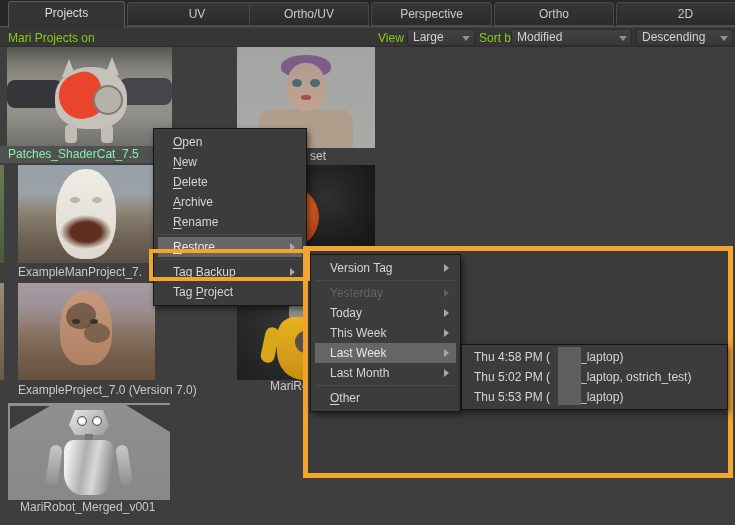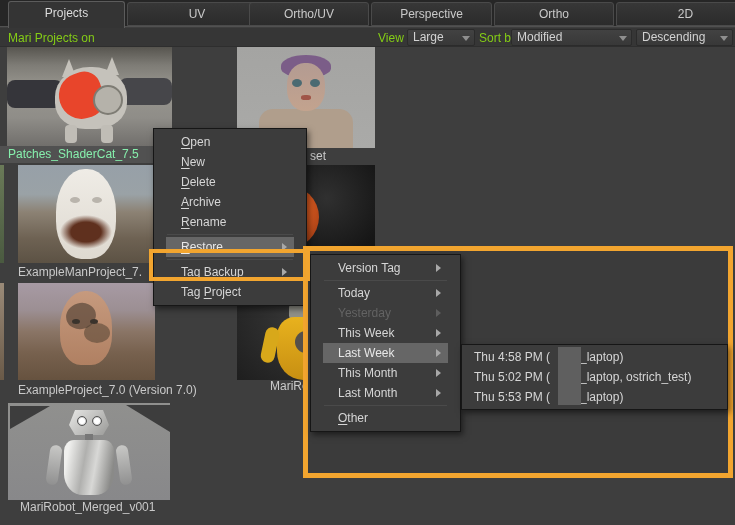--- a/index.html
+++ b/index.html
@@ -27,21 +27,21 @@
                 border-left:4px solid transparent; border-right:4px solid transparent;
                 border-top:5px solid #8f8f8f; }
 
   
   .thumb { position:absolute; overflow:hidden; }
   .lbl { position:absolute; color:#c9c9c9; white-space:nowrap; overflow:hidden; }
   .sel-strip { position:absolute; left:0; top:146px; width:172px; height:17px; background:#515151; }
 
   
   .menu { position:absolute; background:#3c3c3c; border:1px solid #161616;
-          box-shadow:2px 3px 6px rgba(0,0,0,.5); padding:3px 12px; color:#d6d6d6; }
+          box-shadow:2px 3px 6px rgba(0,0,0,.5); padding:3px 4px; color:#d6d6d6; }
   .mi { position:relative; height:20px; line-height:20px; padding-left:15px; white-space:nowrap; }
   .mi.hl { background:#666666; color:#e8e8e8; }
   .mi.dis { color:#636363; }
   .sep { height:1px; background:#2a2a2a; border-bottom:1px solid #4a4a4a; margin:2px 1px; }
   .u { text-decoration:underline; text-underline-offset:2px; }
   .arr { position:absolute; right:7px; top:6px; width:0; height:0;
          border-top:4px solid transparent; border-bottom:4px solid transparent;
          border-left:5px solid #a8a8a8; }
   .mi.dis .arr { border-left-color:#5e5e5e; }
 
@@ -171,25 +171,24 @@
     <div class="sep"></div>
     <div class="mi"><span></span><span class="u">T</span><span>ag Backup</span><span class="arr"></span></div>
     <div class="mi"><span>Tag </span><span class="u">P</span><span>roject</span></div>
   </div>
 
   <div class="annot annot-big"></div>
 
   <div class="menu sub-menu">
     <div class="mi"><span>Version Tag</span><span class="arr"></span></div>
     <div class="sep"></div>
+    <div class="mi dis"><span>Yesterday</span><span class="arr"></span></div>
     <div class="mi"><span>Today</span><span class="arr"></span></div>
-    <div class="mi dis"><span>Yesterday</span><span class="arr"></span></div>
     <div class="mi"><span>This Week</span><span class="arr"></span></div>
     <div class="mi hl"><span>Last Week</span><span class="arr"></span></div>
-    <div class="mi"><span>This Month</span><span class="arr"></span></div>
     <div class="mi"><span>Last Month</span><span class="arr"></span></div>
     <div class="sep"></div>
     <div class="mi"><span class="u">O</span><span>ther</span></div>
   </div>
 
   <div class="menu time-menu">
     <div class="mi"><span>Thu 4:58 PM (</span><span class="gap"></span><span>_laptop)</span></div>
     <div class="mi"><span>Thu 5:02 PM (</span><span class="gap"></span><span>_laptop, ostrich_test)</span></div>
     <div class="mi"><span>Thu 5:53 PM (</span><span class="gap"></span><span>_laptop)</span></div>
     <div class="redaction"></div>

